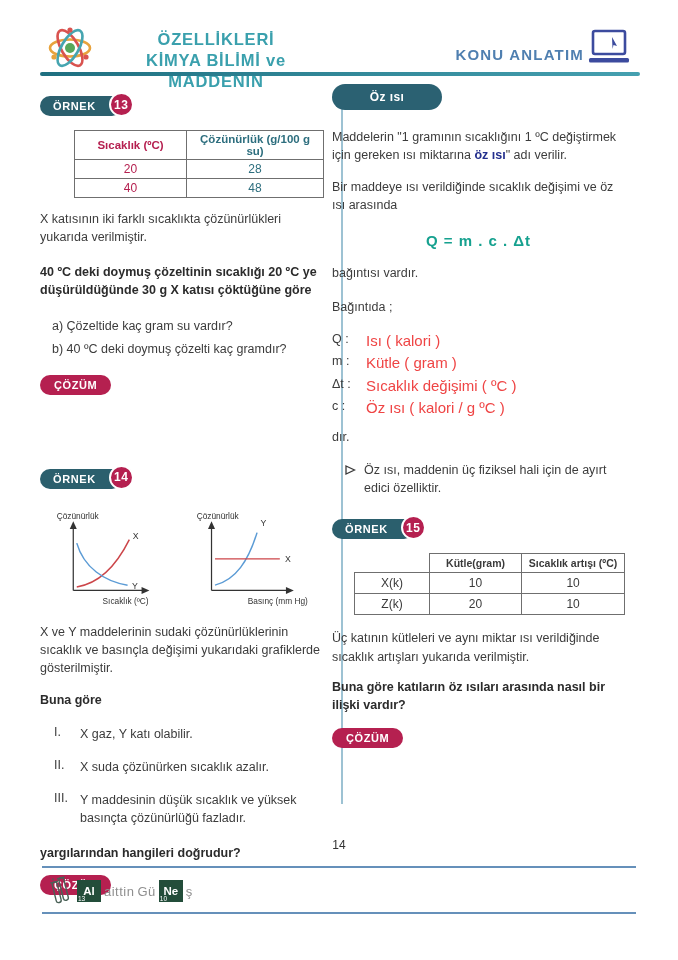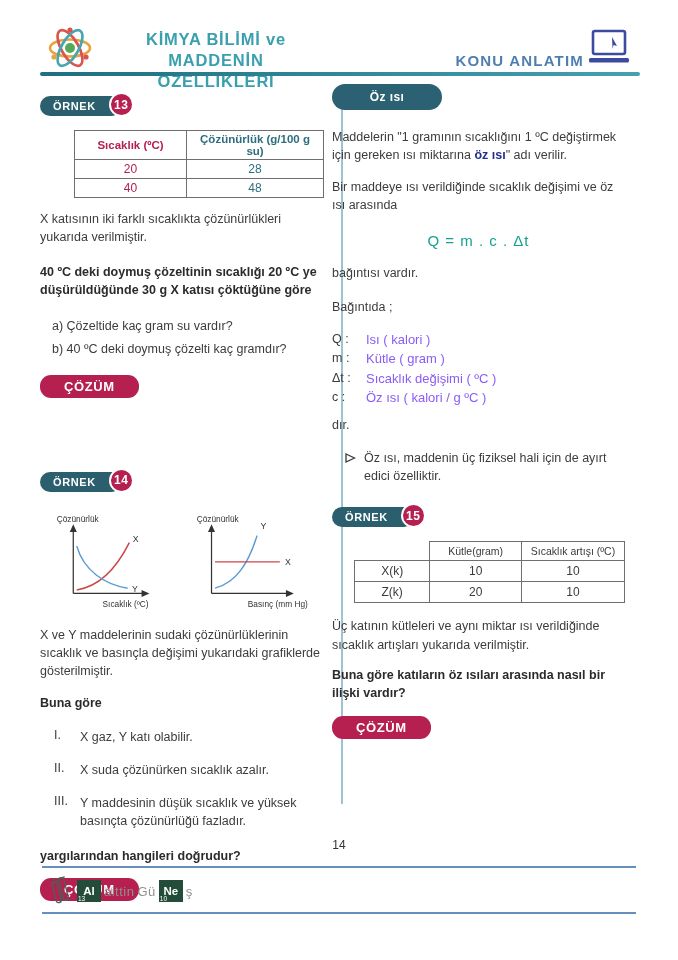--- a/index.html
+++ b/index.html
@@ -3,72 +3,72 @@
 <meta charset="utf-8">
 <style>
   html,body { margin:0; padding:0; background:#ffffff; }
   .page { position:relative; width:678px; height:960px; background:#ffffff; overflow:hidden;
           font-family:"Liberation Sans", sans-serif; color:#3a3a3a; }
 
   
   .atom-logo { position:absolute; left:46px; top:24px; }
   .hdr-title { position:absolute; left:96px; top:29px; width:240px; text-align:center;
                font-size:16.5px; line-height:21px; letter-spacing:0.8px; font-weight:600; color:#3aa0ad; }
-  .hdr-konu  { position:absolute; right:94px; top:52px; font-size:15px; letter-spacing:1.2px;
+  .hdr-konu  { position:absolute; right:94px; top:46px; font-size:15px; letter-spacing:1.2px;
                font-weight:600; color:#4f7fb0; }
   .laptop    { position:absolute; left:588px; top:29px; }
   .hdr-rule  { position:absolute; left:40px; top:72px; width:600px; height:3.5px; border-radius:2px;
                background:linear-gradient(90deg,#1e6f80,#45a0b0); }
   .v-divider { position:absolute; left:341px; top:88px; width:2px; height:716px; background:#9dc2d3; }
 
   
   .col-left  { position:absolute; left:40px;  top:88px; width:292px; }
   .col-right { position:absolute; left:332px; top:84px; width:293px; }
 
   
   .ornek-badge { position:relative; display:inline-block; background:#2b5f6d; color:#fff;
                  font-size:11px; font-weight:bold; letter-spacing:0.6px;
                  padding:4px 26px 4px 13px; border-radius:11px; }
   .ornek-num   { position:absolute; right:-12px; top:-4px; width:25px; height:25px;
                  background:#b52050; border:2px solid #fff; border-radius:50%;
                  display:flex; align-items:center; justify-content:center;
                  font-size:12px; font-weight:bold; color:#fff; box-sizing:border-box; }
-  .cozum-badge { display:inline-block; background:#b52050; color:#fff; font-size:13px;
-                 font-weight:bold; letter-spacing:0.6px; padding:4px 24px; border-radius:11px; }
+  .cozum-badge { display:inline-block; background:#b52050; color:#fff; font-size:11px;
+                 font-weight:bold; letter-spacing:0.6px; padding:4px 14px; border-radius:11px; }
   .ozisi-badge { display:block; width:110px; background:#2b6172; color:#fff; text-align:center;
                  font-size:12px; font-weight:bold; letter-spacing:0.4px;
                  padding:6px 0; border-radius:15px; }
 
   
   .p  { margin:0; font-size:12.5px; line-height:1.46; color:#3c3c3c; }
   .pb { margin:0; font-size:12.5px; line-height:1.46; color:#2b2b2b; font-weight:bold; }
   .inline-b { font-weight:bold; color:#232f8d; }
-  .formula { text-align:center; font-size:15px; font-weight:normal; letter-spacing:1px; color:#16a18f; }
+  .formula { text-align:center; font-size:15px; font-weight:bold; letter-spacing:1px; color:#16a18f; }
 
   .qitem { padding-left:12px; }
   .roman-item { display:flex; padding-left:14px; }
   .roman { width:26px; flex:none; font-size:12.5px; color:#3c3c3c; }
   .def-row { display:flex; }
   .def-term { width:34px; flex:none; font-size:12.5px; line-height:1.5; color:#3c3c3c; }
-  .def-desc { font-size:13px; line-height:1.5; color:#8b5cf6; }
+  .def-desc { font-size:15px; line-height:1.5; color:#ef4444; }
   .note-row { display:flex; padding-left:12px; gap:8px; }
   .note-row svg { flex:none; margin-top:3px; }
 
   
   table { border-collapse:collapse; }
   .t1 { margin:14px 0 0 34px; width:250px; border:1.5px solid #6f6f6f; }
   .t1 th, .t1 td { border:1px solid #6f6f6f; text-align:center; padding:2px 4px; }
   .t1 th { font-size:11.5px; font-weight:bold; }
   .t1 td { font-size:12px; }
   .c-cr { color:#b52050; width:45%; }
   .c-tl { color:#2d6e7e; }
 
   .t2 { margin:14px 0 0 22px; }
   .t2 th, .t2 td { border:1px solid #6f6f6f; text-align:center; padding:3px 6px; color:#3a3a3a; }
-  .t2 th { font-size:10.5px; font-weight:normal; }
+  .t2 th { font-size:10.5px; font-weight:bold; }
   .t2 td { font-size:12px; }
   .t2 .noborder { border:none; }
   .t2 .rowlab { width:72px; }
   .t2 .colm { width:84px; }
   .t2 .cols { width:102px; }
 
   
   .graphs { display:flex; gap:10px; margin:14px 0 0 14px; }
   svg text { font-family:"Liberation Sans", sans-serif; }
 
@@ -98,22 +98,22 @@
     <ellipse cx="24" cy="24" rx="20" ry="8.5" fill="none" stroke="#e8a33d" stroke-width="2.6"></ellipse>
     <ellipse cx="24" cy="24" rx="20" ry="8.5" fill="none" stroke="#d9534f" stroke-width="2.6" transform="rotate(60 24 24)"></ellipse>
     <ellipse cx="24" cy="24" rx="20" ry="8.5" fill="none" stroke="#46a5b0" stroke-width="2.6" transform="rotate(-60 24 24)"></ellipse>
     <circle cx="24" cy="24" r="5" fill="#58a85a"></circle>
     <circle cx="24" cy="6" r="2.6" fill="#d9534f"></circle>
     <circle cx="8" cy="33" r="2.6" fill="#e8a33d"></circle>
     <circle cx="40" cy="33" r="2.6" fill="#d9534f"></circle>
   </svg>
 
   <div class="hdr-title">
+    <div>ÖZELLİKLERİ</div>
     <div>KİMYA BİLİMİ ve MADDENİN</div>
-    <div>ÖZELLİKLERİ</div>
   </div>
 
   <div class="hdr-konu">KONU ANLATIM</div>
 
   <svg class="laptop" width="42" height="36" viewBox="0 0 42 36">
     <rect x="5" y="2" width="32" height="23" rx="2" fill="none" stroke="#3c4b9e" stroke-width="2.6"></rect>
     <path d="M24 8 L29 17 L25.5 16 L24.5 20 Z" fill="#3c4b9e"></path>
     <rect x="1" y="29" width="40" height="4.5" rx="1.5" fill="#3c4b9e"></rect>
   </svg>
 

